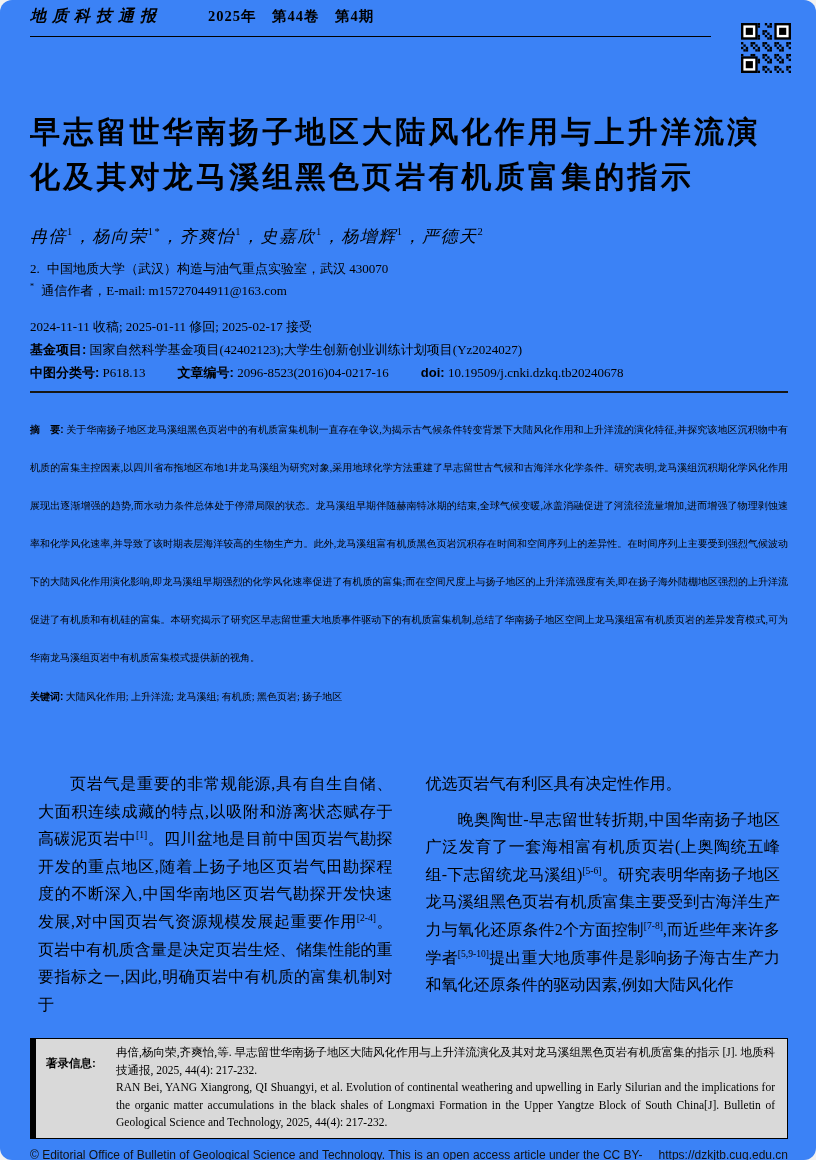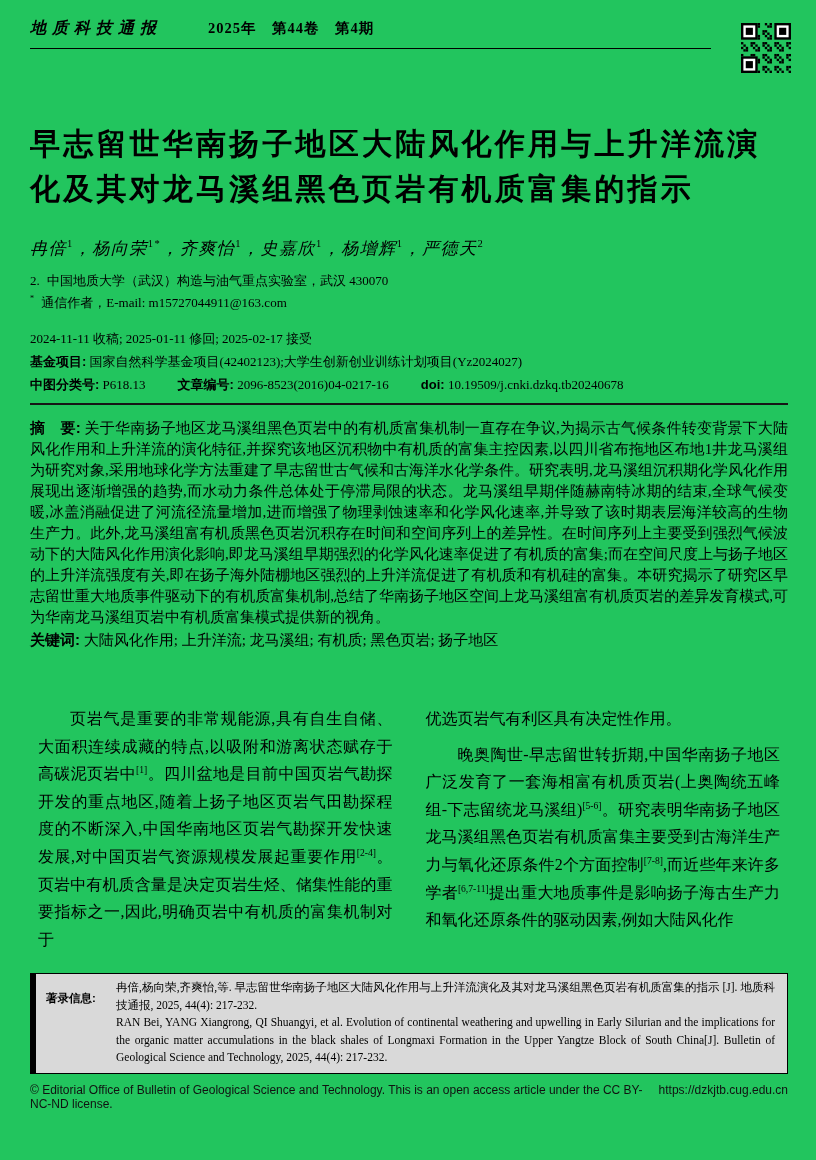--- a/index.html
+++ b/index.html
@@ -1,20 +1,20 @@
 <!DOCTYPE html>
 <html><head>
 <meta charset="utf-8">
 <style>
   html,body { margin:0; padding:0; background:#f2f2f2; }
   .page {
     position:relative; width:816px; height:1160px; margin:0 auto;
-    background:#22c55e; color:#000;
+    background:#3b82f6; color:#000;
     font-family:"Liberation Serif","DejaVu Serif",serif;
-    box-sizing:border-box; padding:18px 28px 0 30px; overflow:hidden;
+    box-sizing:border-box; padding:6px 28px 0 30px; overflow:hidden;border-radius:12px;
   }
   sup { font-size:.62em; line-height:0; vertical-align:super; }
 
   
   .hdr { display:flex; align-items:baseline; gap:46px; }
   .jname { font-weight:bold; font-style:italic; font-size:16px; letter-spacing:6px; }
   .issue { font-weight:bold; font-size:14.5px; font-family:"Liberation Serif",serif; letter-spacing:1px; }
   .hdr-rule { border:none; border-top:1.7px solid #000; margin:9px 0 0 0; width:681px; }
   .qr { position:absolute; top:23px; right:25px; width:50px; height:50px; }
 
@@ -32,21 +32,21 @@
   .aff-line .mk { margin-right:4px; }
 
   
   .meta { margin-top:14px; font-size:13px; line-height:23px; }
   .blabel { font-family:"Liberation Sans","DejaVu Sans",sans-serif; font-weight:bold; }
   .meta-row3 { display:flex; gap:32px; }
 
   .thick-rule { border:none; border-top:2.6px solid #161616; margin:7px 0 0 0; }
 
   
-  .abs { margin-top:12px; font-size:15px; line-height:21px; text-align:justify; }
+  .abs { margin-top:18px; font-size:10px; line-height:38px; text-align:justify; }
   .abs p { margin:0; }
   .kw { margin-top:1px !important; }
 
   
   .cols { display:flex; gap:17px; margin-top:46px; }
   .col { width:370.5px; font-size:16px; line-height:27.6px; text-align:justify; }
   .col p { margin:8px; }
   .col p.ind { text-indent:2em; }
   .col sup { font-size:.6em; }
 
@@ -216,21 +216,21 @@
     <p class="kw"><span class="blabel">关键词:</span>
        <span>大陆风化作用; 上升洋流; 龙马溪组; 有机质; 黑色页岩; 扬子地区</span></p>
   </div>
 
   <div class="cols">
     <div class="col">
         <p class="ind">页岩气是重要的非常规能源,具有自生自储、大面积连续成藏的特点,以吸附和游离状态赋存于高碳泥页岩中<sup>[1]</sup>。四川盆地是目前中国页岩气勘探开发的重点地区,随着上扬子地区页岩气田勘探程度的不断深入,中国华南地区页岩气勘探开发快速发展,对中国页岩气资源规模发展起重要作用<sup>[2-4]</sup>。页岩中有机质含量是决定页岩生烃、储集性能的重要指标之一,因此,明确页岩中有机质的富集机制对于</p>
       </div>
     <div class="col">
         <p>优选页岩气有利区具有决定性作用。</p>
-        <p class="ind">晚奥陶世-早志留世转折期,中国华南扬子地区广泛发育了一套海相富有机质页岩(上奥陶统五峰组-下志留统龙马溪组)<sup>[5-6]</sup>。研究表明华南扬子地区龙马溪组黑色页岩有机质富集主要受到古海洋生产力与氧化还原条件2个方面控制<sup>[7-8]</sup>,而近些年来许多学者<sup>[6,7-11]</sup>提出重大地质事件是影响扬子海古生产力和氧化还原条件的驱动因素,例如大陆风化作</p>
+        <p class="ind">晚奥陶世-早志留世转折期,中国华南扬子地区广泛发育了一套海相富有机质页岩(上奥陶统五峰组-下志留统龙马溪组)<sup>[5-6]</sup>。研究表明华南扬子地区龙马溪组黑色页岩有机质富集主要受到古海洋生产力与氧化还原条件2个方面控制<sup>[7-8]</sup>,而近些年来许多学者<sup>[5,9-10]</sup>提出重大地质事件是影响扬子海古生产力和氧化还原条件的驱动因素,例如大陆风化作</p>
       </div>
   </div>
 
   <div class="citbox">
     <span class="cit-label blabel">著录信息:</span>
     <p>冉倍,杨向荣,齐爽怡,等. 早志留世华南扬子地区大陆风化作用与上升洋流演化及其对龙马溪组黑色页岩有机质富集的指示 [J]. 地质科技通报, 2025, 44(4): 217-232.</p>
     <p>RAN Bei, YANG Xiangrong, QI Shuangyi, et al. Evolution of continental weathering and upwelling in Early Silurian and the implications for the organic matter accumulations in the black shales of Longmaxi Formation in the Upper Yangtze Block of South China[J]. Bulletin of Geological Science and Technology, 2025, 44(4): 217-232.</p>
   </div>
 
   <div class="copy">

